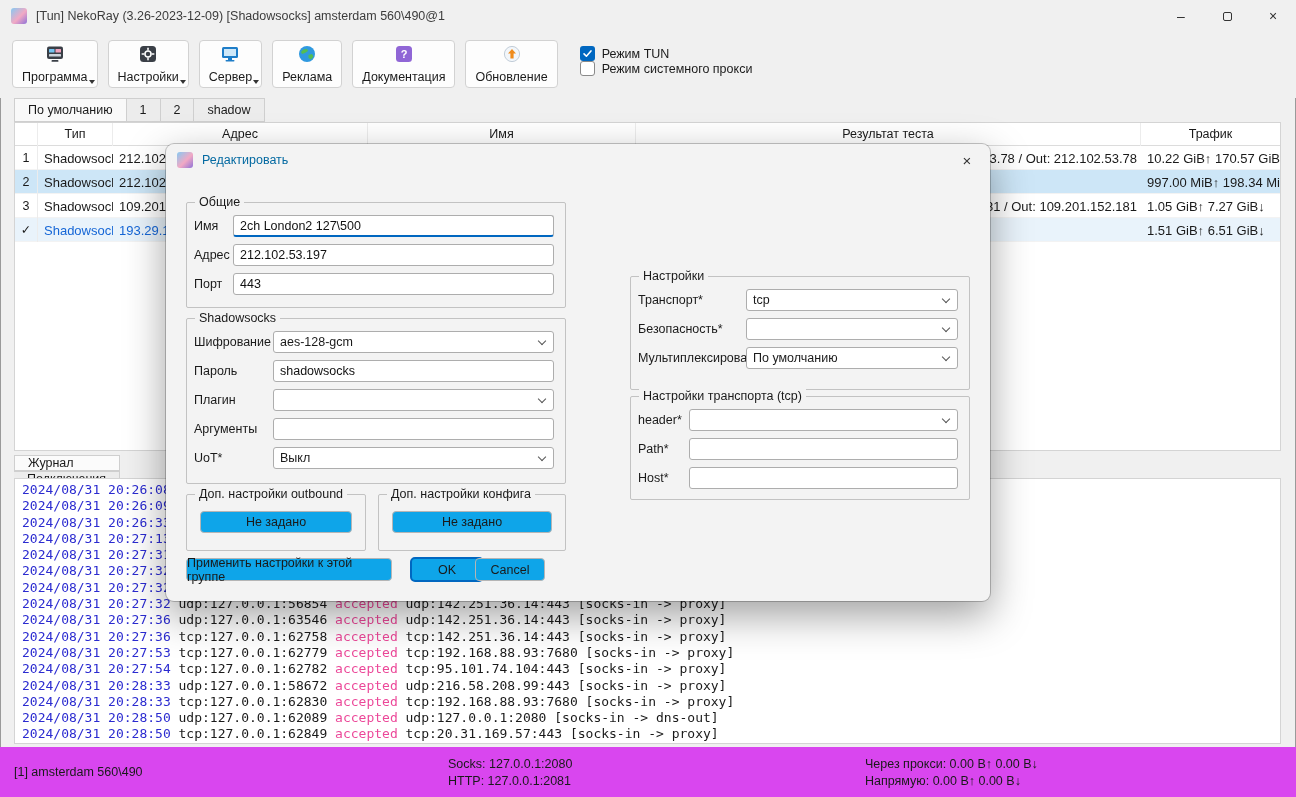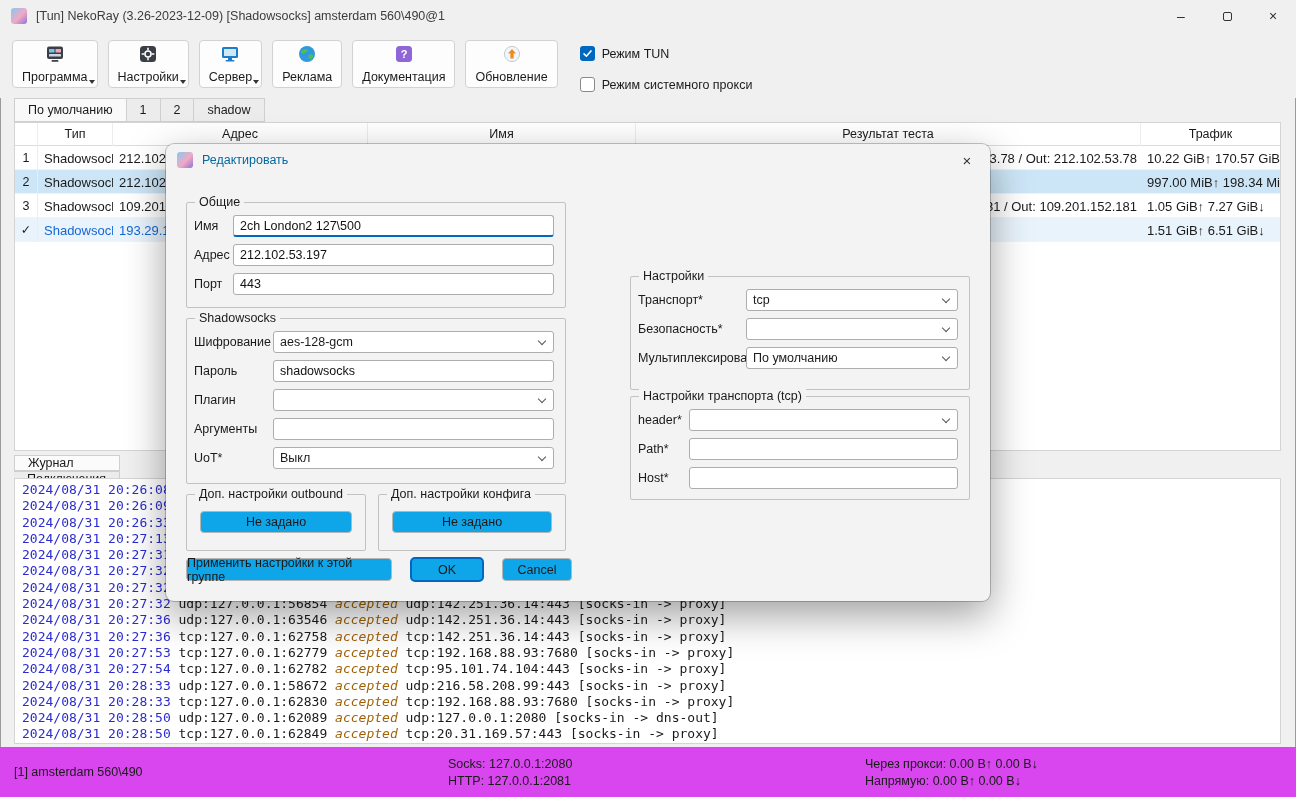--- a/index.html
+++ b/index.html
@@ -16,21 +16,21 @@
   .titlebar .app-icon { margin-left:11px; }
   .tb-title { margin-left:9px; font-size:12.5px; color:#3c3c3c; white-space:nowrap; }
   .win-controls { margin-left:auto; display:flex; height:32px; }
   .win-btn { width:46px; height:32px; display:flex; align-items:center; justify-content:center; font-size:14px; color:#333; }
   .max-glyph { width:9px; height:9px; border:1.2px solid #333; border-radius:2px; }
   
   .toolbar { position:absolute; top:32px; left:0; width:100%; height:66px; display:flex; align-items:flex-start; padding:8px 0 0 12px; gap:10px; background:#f0f0f0; }
   .tb-btn { position:relative; background:#fdfdfd; border:1px solid #d2d2d2; border-radius:4px; height:48px; padding:4px 9px 3px; display:flex; flex-direction:column; align-items:center; justify-content:space-between; }
   .tb-label { font-size:12.5px; white-space:nowrap; }
   .dd-arrow { position:absolute; right:2px; bottom:3px; width:0; height:0; border-left:3.5px solid transparent; border-right:3.5px solid transparent; border-top:4px solid #333; }
-  .cb-col { display:flex; flex-direction:column; gap:16px; margin-left:12px; padding-top:6px; }
+  .cb-col { display:flex; flex-direction:column; gap:0; margin-left:12px; padding-top:6px; }
   .cb-row { display:flex; align-items:center; gap:7px; font-size:12.5px; }
   .cb { width:15px; height:15px; border-radius:3px; display:flex; align-items:center; justify-content:center; flex-shrink:0; }
   .cb.checked { background:#0067c0; }
   .cb.unchecked { background:#fff; border:1px solid #8a8a8a; }
   
   .gtabs { position:absolute; top:98px; left:14px; display:flex; height:24px; }
   .gtab { font-size:12.5px; padding:0 13px; display:flex; align-items:center; border:1px solid #cfcfcf; border-left:none; background:#ececec; }
   .gtab:first-child { border-left:1px solid #cfcfcf; }
   .gtab.selected { background:#f9f9f9; }
   
@@ -46,21 +46,21 @@
   .srv-row.sel { background:#cde6f7; }
   .srv-row.cur { background:#e9f3fb; }
   .srv-row.cur .ctype, .srv-row.cur .caddr { color:#1566d6; }
   
   .ltabs { position:absolute; top:455px; left:14px; display:flex; height:23px;flex-direction:column; }
   .ltab { font-size:12.5px; padding:0 13px; display:flex; align-items:center; border:1px solid #cfcfcf; background:#ececec; }
   .ltab + .ltab { border-left:none; }
   .ltab.selected { background:#fbfbfb; }
   .logbox { position:absolute; top:478px; left:14px; width:1267px; height:266px; background:#fff; border:1px solid #d4d4d4; padding:3px 7px; overflow:hidden; font-family:"DejaVu Sans Mono",monospace; font-size:13px; line-height:16.3px; white-space:nowrap; }
   .lt { color:#2b2bd0; }
-  .la { color:#a16207; font-style:italic; }
+  .la { color:#ec4899; }
   
   .statusbar { position:absolute; top:747px; left:0; width:100%; height:50px; border-top:1px solid #d946ef; background:#d946ef; font-size:12.5px; }
   .sb-profile { position:absolute; left:14px; top:17px; }
   .sb-mid { position:absolute; left:448px; top:8px; line-height:16.5px; }
   .sb-right { position:absolute; left:865px; top:8px; line-height:16.5px; }
   
   .dialog { position:absolute; left:166px; top:144px; width:824px; height:457px; background:#f3f3f3; border-radius:8px; z-index:50; font-size:12.5px;
     box-shadow:0 0 0 1px rgba(0,0,0,0.22), 0 14px 40px rgba(0,0,0,0.38); }
   .dlg-titlebar { position:absolute; top:0; left:0; right:0; height:32px; display:flex; align-items:center; }
   .dlg-titlebar .app-icon { margin-left:11px; }
@@ -366,14 +366,14 @@
     <div class="dbtn nb" style="width:152px;">Не задано</div>
   </div>
 
   <div class="gbox" style="left:212px; top:350px; width:188px; height:57px;">
     <span class="legend">Доп. настройки конфига</span>
     <div class="dbtn nb" style="width:160px;">Не задано</div>
   </div>
 
   <div class="dbtn abs" style="left:20px; top:414px; width:206px; height:23px;">Применить настройки к этой группе</div>
   <div class="dbtn abs okbtn" style="left:244px; top:413px; width:74px; height:25px;">OK</div>
-  <div class="dbtn abs" style="left:336px; top:414px; width:70px; height:23px;">Cancel</div>
+  <div class="dbtn abs" style="left:309px; top:414px; width:70px; height:23px;">Cancel</div>
 </div>
 
 </body></html>

